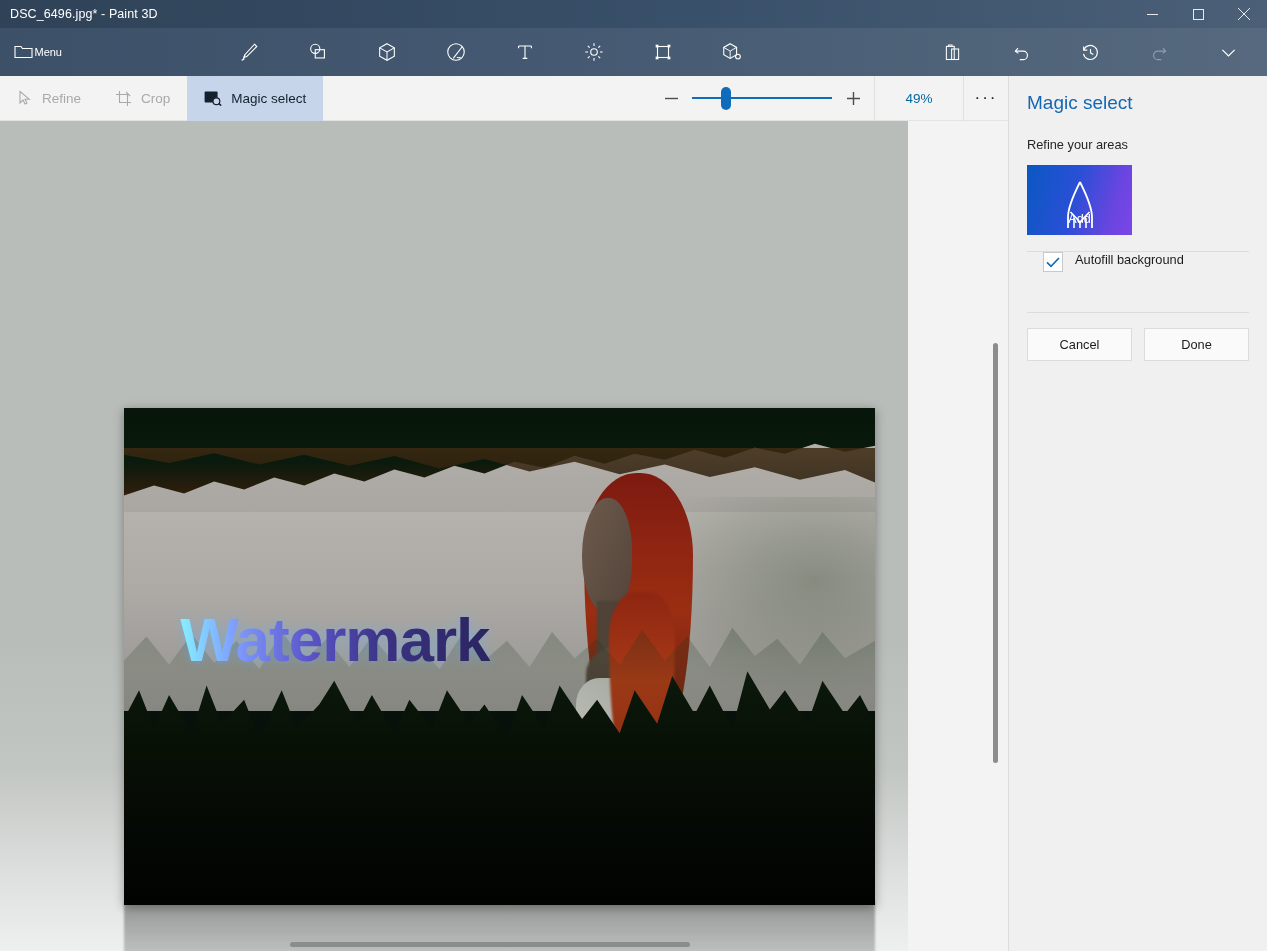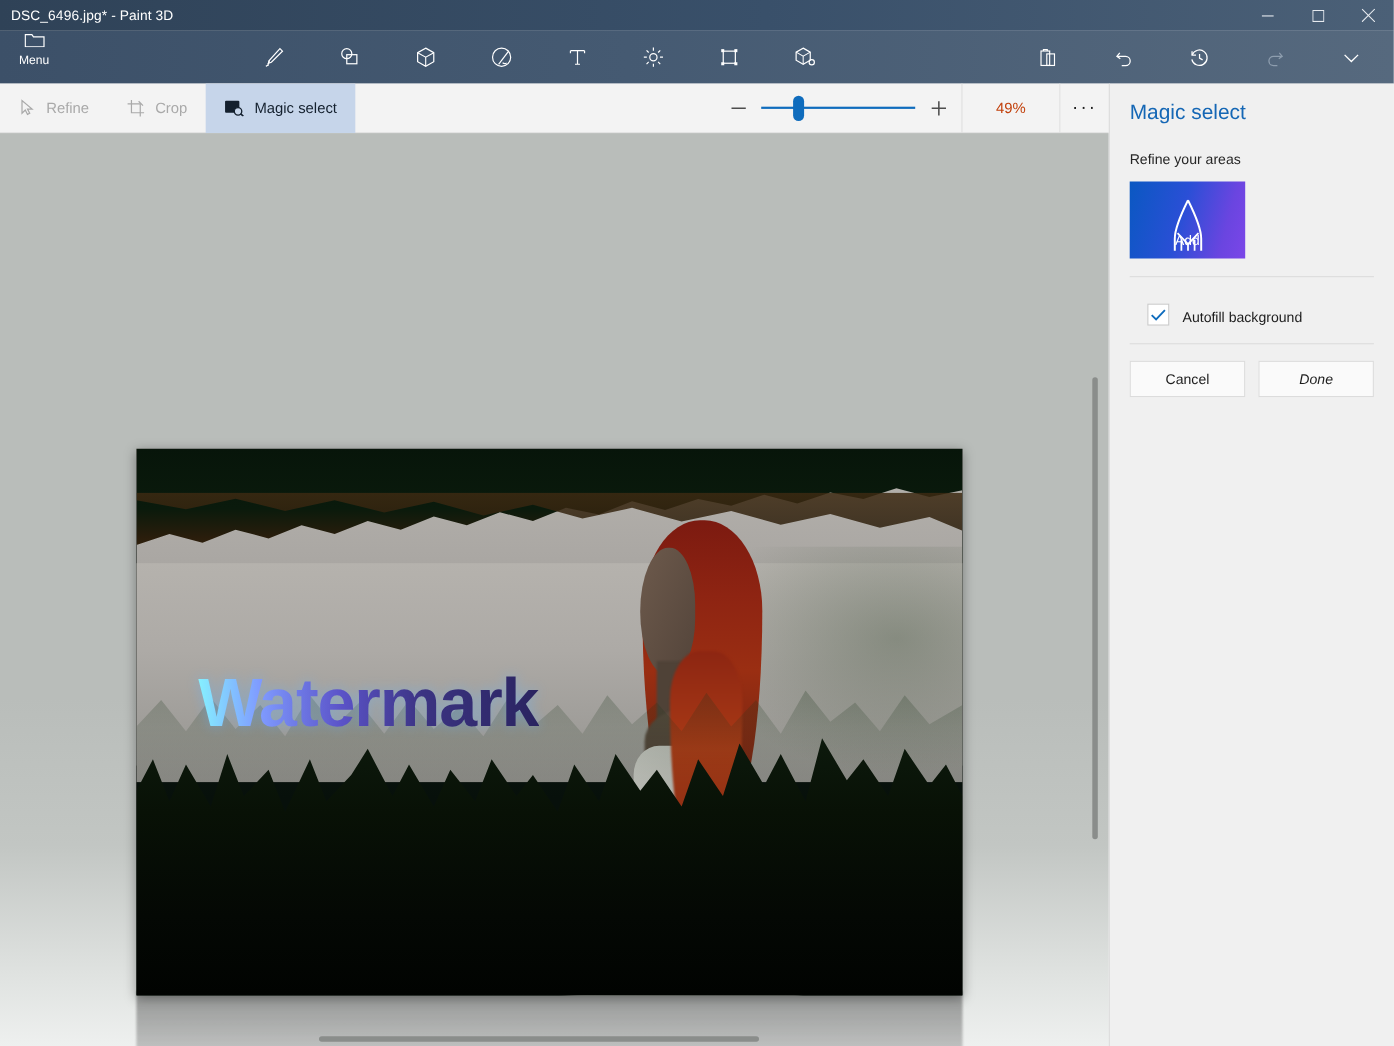--- a/index.html
+++ b/index.html
@@ -27,22 +27,22 @@
   }
   .winbtn svg { display: block; }
 
   
   .ribbon {
     position: absolute; left: 0; top: 28px; width: 1267px; height: 48px;
     background: linear-gradient(to right, #3c5068 0%, #455a72 45%, #56697e 100%);
     display: flex; align-items: center;
   }
   .menu-btn {
-    width: 62px; height: 48px; display: flex; flex-direction: column;
-    align-items: center; justify-content: flex-start; gap: 1px; color: #fff;
+    width: 62px; height: 48px; display: flex; flex-direction: row;
+    align-items: center; justify-content: flex-end; gap: 1px; color: #fff;
     margin-left: 0;
   }
   .menu-label { font-size: 11px; color: #ffffff; }
   .ribbon-center {
     flex: 1; display: flex; align-items: center; justify-content: center;
     gap: 0px;
   }
   .ribbon-right { display: flex; align-items: center; margin-right: 4px; }
   .rib-icon {
     width: 69px; height: 48px; display: flex; align-items: center; justify-content: center;
@@ -72,31 +72,31 @@
     color: #4d4d4d;
   }
   .slider-wrap { width: 140px; height: 45px; display: flex; align-items: center; position: relative; }
   .slider-track { position: absolute; left: 0; right: 0; height: 2px; background: #0f6cbd; }
   .slider-thumb {
     position: absolute; left: 29px; top: 11px; width: 10px; height: 23px;
     border-radius: 5px; background: #0f6cbd;
   }
   .zoom-pct {
     width: 90px; height: 45px; display: flex; align-items: center; justify-content: center;
-    font-size: 13.5px; color: #c2410c;
+    font-size: 13.5px; color: #0369a1;
     border-left: 1px solid #e0e0e0; border-right: 1px solid #e0e0e0;
   }
   .more-btn {
     width: 44px; height: 45px; display: flex; align-items: center; justify-content: center;
     color: #1d1d1d; font-size: 17px; letter-spacing: 2px;
   }
 
   
   .workspace {
-    position: absolute; left: 0; top: 121px; width: 1008px; height: 830px;
+    position: absolute; left: 0; top: 121px; width: 908px; height: 830px;
     background: linear-gradient(to bottom, #b9bdba 0%, #b9bdba 62%, #c2c6c3 78%, #dfe2e0 92%, #eef0ef 100%);
     overflow: hidden;
   }
   .canvas-shadow {
     position: absolute; left: 124px; top: 780px; width: 751px; height: 120px;
     background: linear-gradient(to bottom, rgba(40,40,40,.42), rgba(150,155,152,0));
     filter: blur(1px);
   }
   .canvas {
     position: absolute; left: 124px; top: 287px; width: 751px; height: 497px;
@@ -275,34 +275,34 @@
   }
   .tile-label { font-size: 12.6px; }
   .tile.add .tile-label { color: #ffffff; }
   .tile.remove .tile-label { color: #1c1c1c; }
 
   .hint {
     margin-top: 157px; color: #1c1c1c; font-size: 12.6px; line-height: 1.33;
   }
   .divider { height: 1px; background: #dcdcdc; margin: 16px 0 0 0; }
   .check-row {
-    display: flex; align-items: flex-end; gap: 12px; height: 44px; padding-left: 16px;
+    display: flex; align-items: flex-start; gap: 12px; height: 44px; padding-left: 16px;
   }
   .checkbox {
     width: 20px; height: 20px; background: #ffffff; border: 1px solid #c9c9c9;
     display: flex; align-items: center; justify-content: center;
   }
   .check-label { font-size: 12.8px; color: #1c1c1c; }
   .btn-row { display: flex; gap: 0px; margin-top: 15px; }
   .pbtn {
     width: 107px; height: 33px; background: #fafafa; border: 1px solid #dcdcdc;
     display: flex; align-items: center; justify-content: center;
     font-size: 12.8px; color: #1c1c1c;
   }
-  .pbtn + .pbtn { margin-left: 12px; font-style: italic; }
+  .pbtn + .pbtn { margin-left: 12px; }
 </style>
 </head>
 <body>
 
 <div class="titlebar">
   <div class="title-text">DSC_6496.jpg* - Paint 3D</div>
   <div class="winbtns">
     <div class="winbtn">
       <svg width="11" height="11" viewBox="0 0 11 11">
           <rect x="0" y="5" width="11" height="1" fill="currentColor"></rect>

